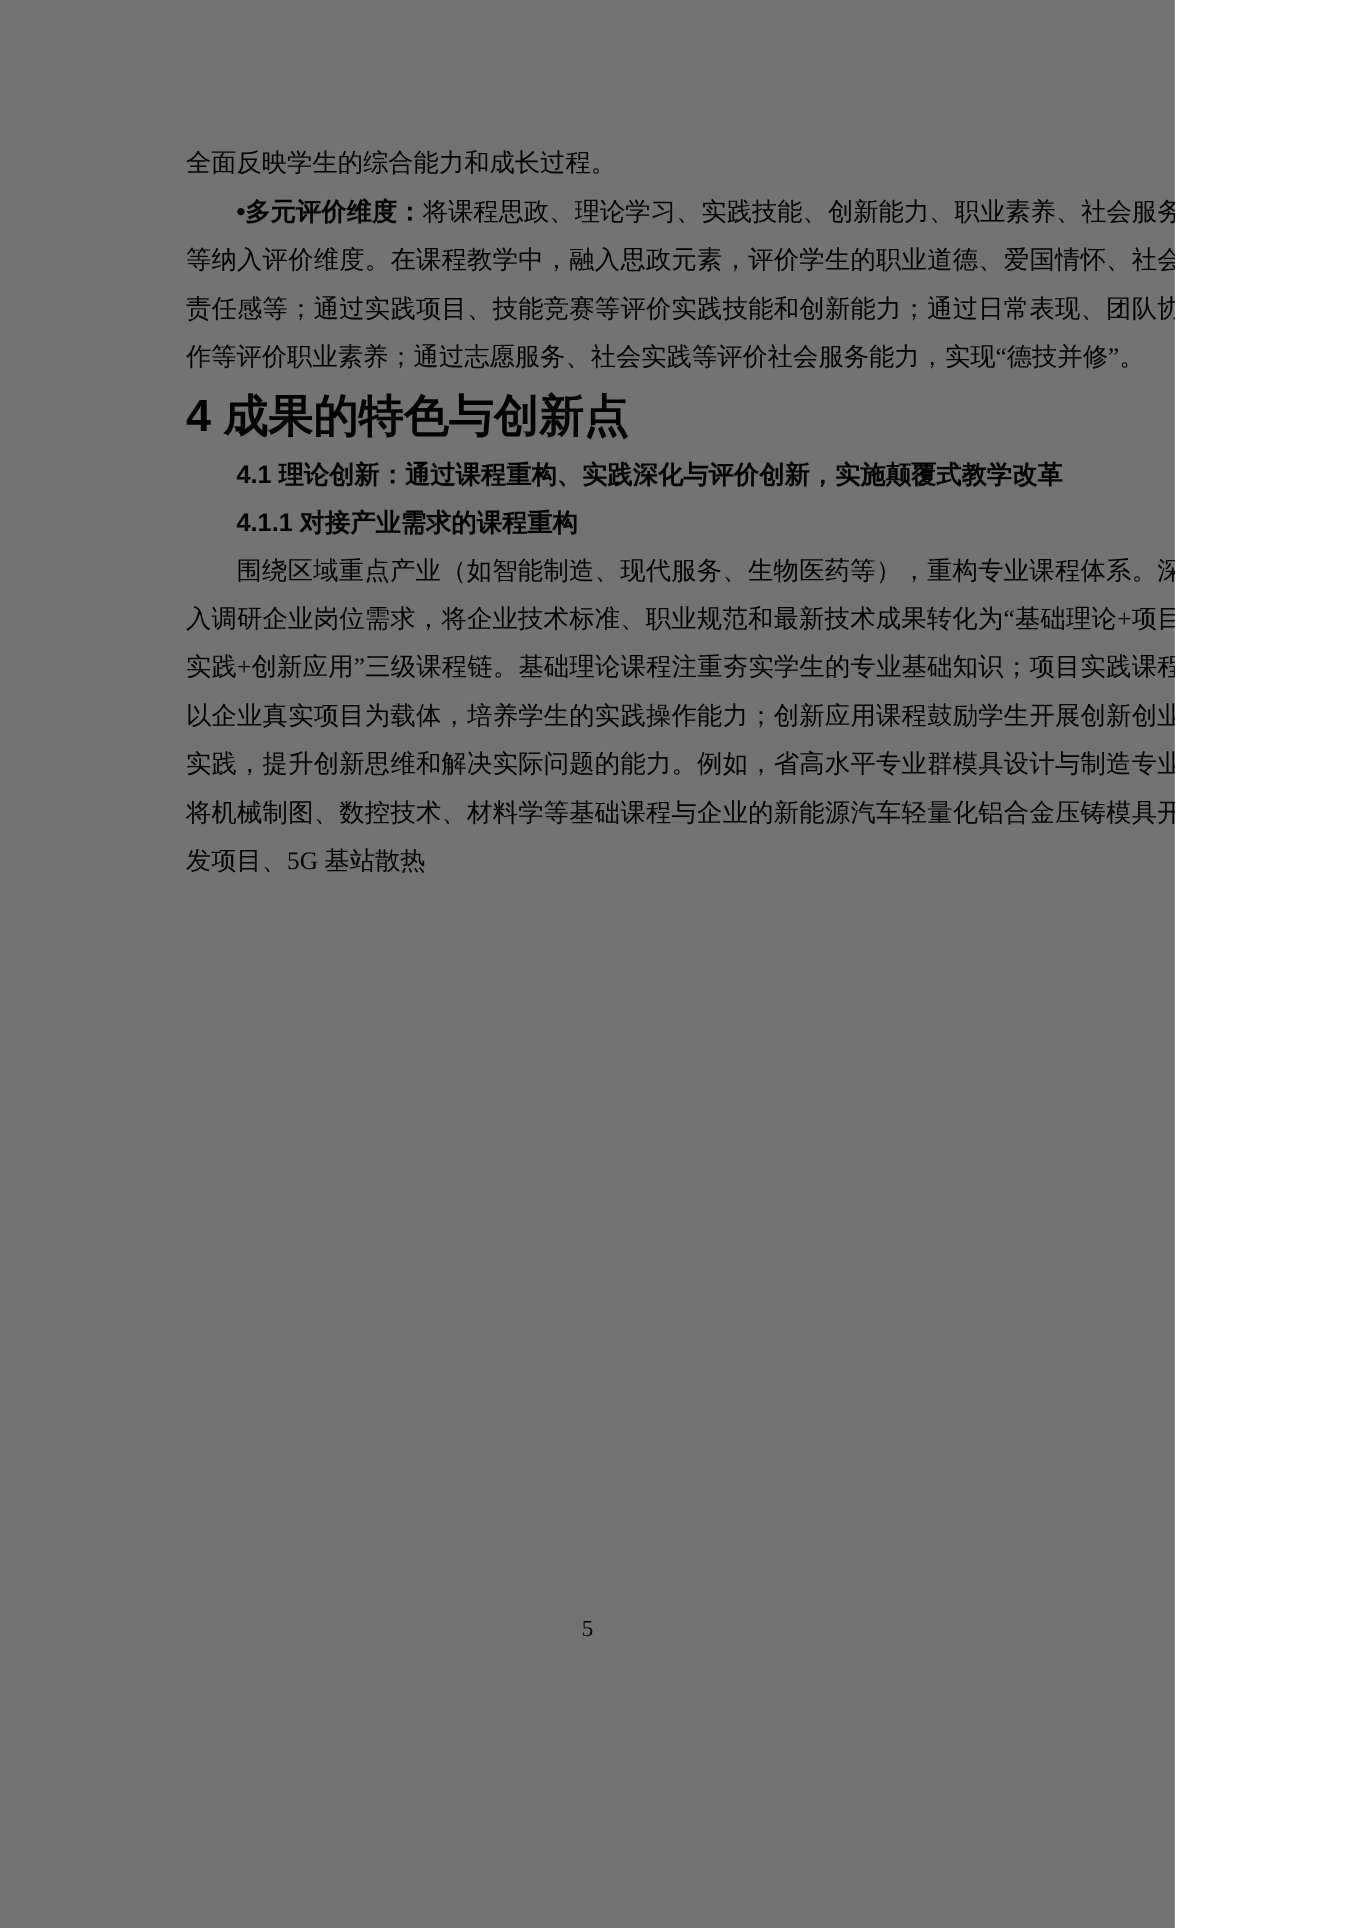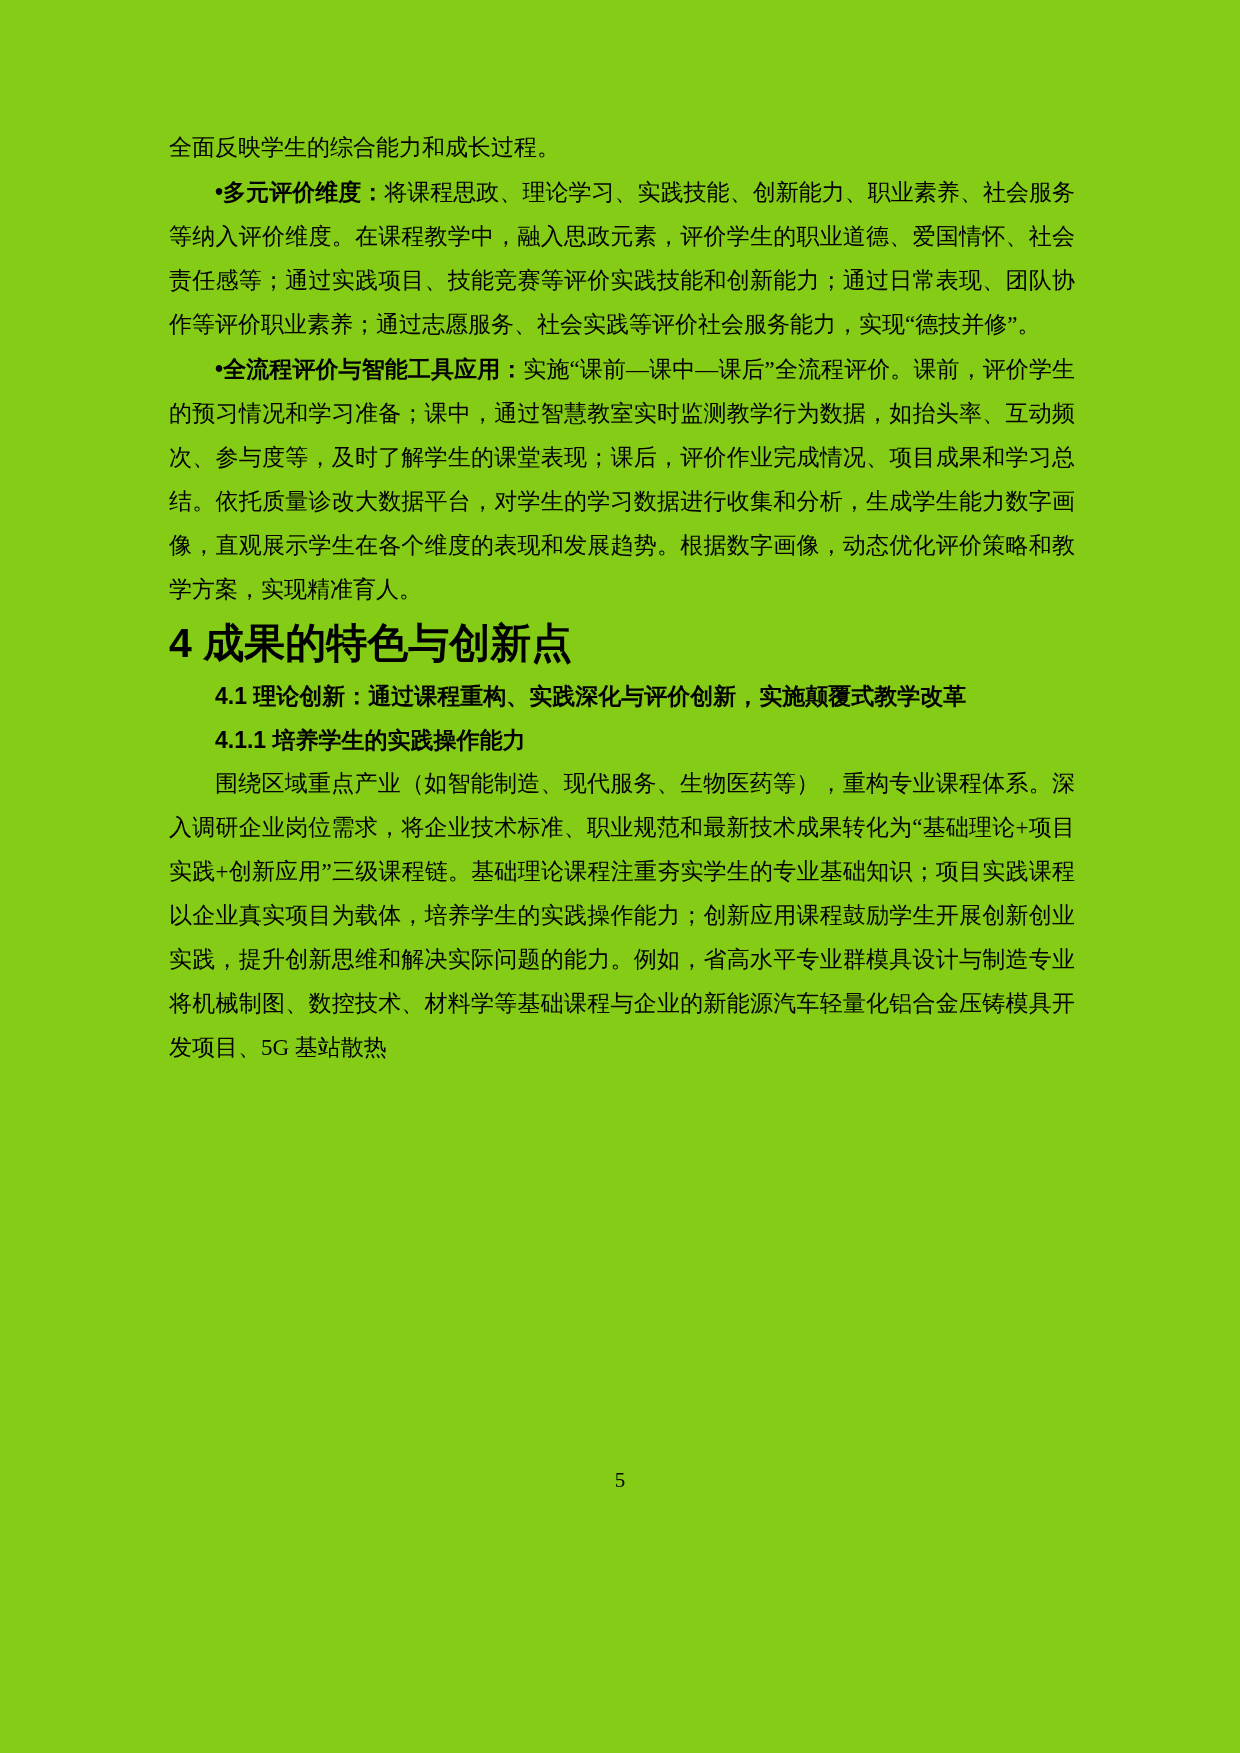--- a/index.html
+++ b/index.html
@@ -2,24 +2,24 @@
 <html><head>
 <meta charset="utf-8">
 <style>
   * { box-sizing: border-box; }
   html, body {
     margin: 0;
     padding: 0;
     background: #ffffff;
   }
   .page {
-    width: 1240px;
+    width: 1068px;
     height: 1753px;
     position: relative;
-    background: #84cc16;
+    background: #737373;
     color: #000000;
     font-family: "Liberation Serif", "DejaVu Serif", serif;
     overflow: hidden;
   }
   .content {
     position: absolute;
     left: 169px;
     top: 126px;
     width: 906px;
   }
@@ -67,26 +67,25 @@
 
 <div class="page">
   <div class="content">
 
     <p class="para">全面反映学生的综合能力和成长过程。</p>
 
 
     <p class="para indent"><span class="lead">•多元评价维度：</span><span>将课程思政、理论学习、实践技能、创新能力、职业素养、社会服务等纳入评价维度。在课程教学中，融入思政元素，评价学生的职业道德、爱国情怀、社会责任感等；通过实践项目、技能竞赛等评价实践技能和创新能力；通过日常表现、团队协作等评价职业素养；通过志愿服务、社会实践等评价社会服务能力，实现“德技并修”。</span></p>
 
 
-    <p class="para indent"><span class="lead">•全流程评价与智能工具应用：</span><span>实施“课前—课中—课后”全流程评价。课前，评价学生的预习情况和学习准备；课中，通过智慧教室实时监测教学行为数据，如抬头率、互动频次、参与度等，及时了解学生的课堂表现；课后，评价作业完成情况、项目成果和学习总结。依托质量诊改大数据平台，对学生的学习数据进行收集和分析，生成学生能力数字画像，直观展示学生在各个维度的表现和发展趋势。根据数字画像，动态优化评价策略和教学方案，实现精准育人。</span></p>
 
     <p class="h-major">4 成果的特色与创新点</p>
 
     <p class="h-sub indent">4.1 理论创新：通过课程重构、实践深化与评价创新，实施颠覆式教学改革</p>
 
-    <p class="h-sub indent">4.1.1 培养学生的实践操作能力</p>
+    <p class="h-sub indent">4.1.1 对接产业需求的课程重构</p>
 
     <p class="para indent">围绕区域重点产业（如智能制造、现代服务、生物医药等），重构专业课程体系。深入调研企业岗位需求，将企业技术标准、职业规范和最新技术成果转化为“基础理论+项目实践+创新应用”三级课程链。基础理论课程注重夯实学生的专业基础知识；项目实践课程以企业真实项目为载体，培养学生的实践操作能力；创新应用课程鼓励学生开展创新创业实践，提升创新思维和解决实际问题的能力。例如，省高水平专业群模具设计与制造专业将机械制图、数控技术、材料学等基础课程与企业的新能源汽车轻量化铝合金压铸模具开发项目、5G 基站散热</p>
 
   </div>
 
   <div class="footer">5</div>
 </div>
 
 </body></html>

